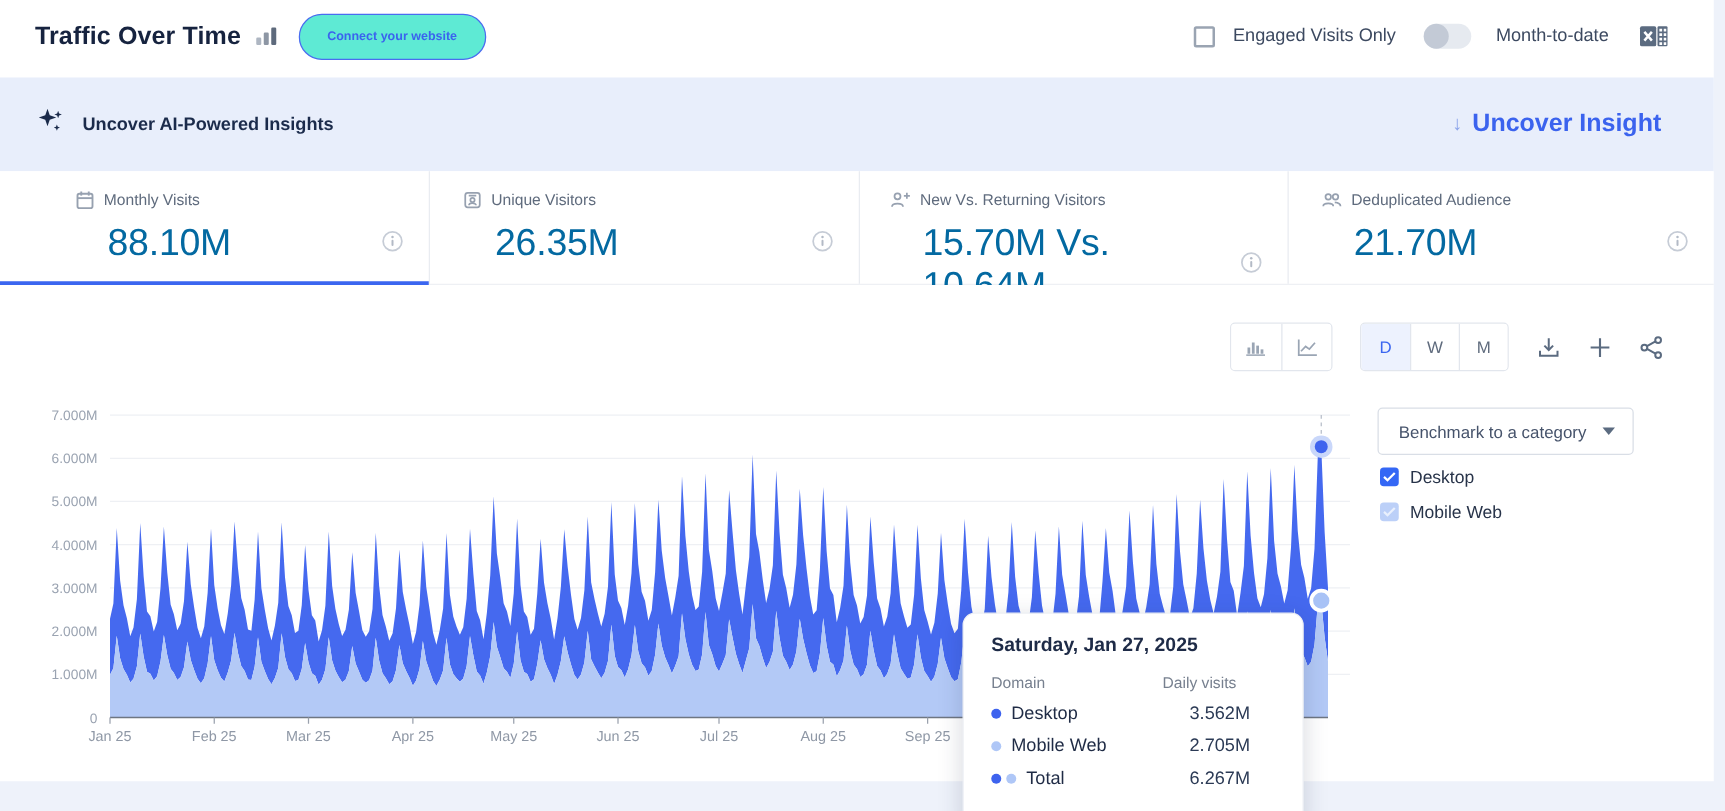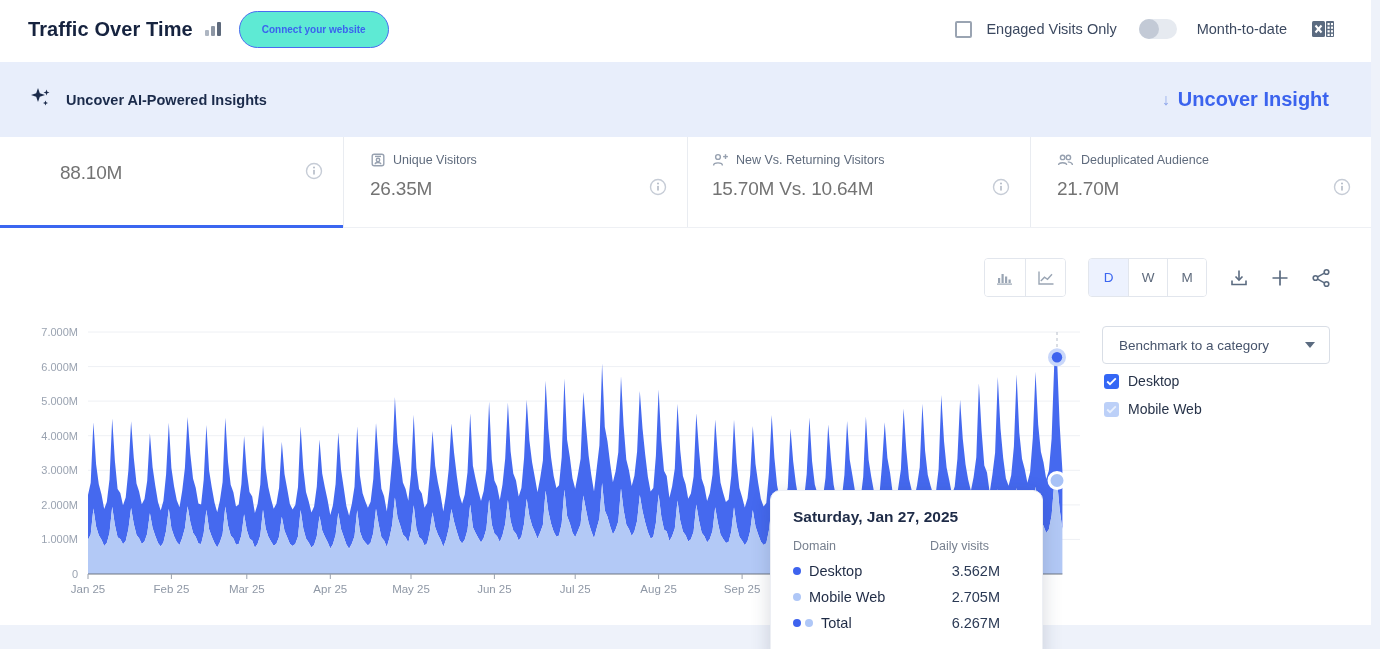--- a/index.html
+++ b/index.html
@@ -32,39 +32,39 @@
   .metrics { position:absolute; left:0; top:137px; width:1371px; height:91px; display:flex; background:#fff; border-bottom:1px solid #eef0f4; }
   .card { position:relative; height:100%; border-right:1px solid #e9ecf1; padding-top:15px; }
   .card:last-child { border-right:none; }
   .c1 { width:344px; padding-left:60px; }
   .c2 { width:344px; padding-left:26px; }
   .c3 { width:343px; padding-left:24px; }
   .c4 { width:340px; padding-left:26px; }
   .card-label { display:flex; align-items:center; gap:7px; font-size:12.5px; font-weight:500; color:#5f6b7d; }
   .card-label svg { flex:none; }
   .card-value-row { display:flex; align-items:center; margin-top:10px; padding-right:20px; }
-  .card-value { font-size:19px; color:#737373; letter-spacing:-0.2px; }
+  .card-value { font-size:30px; color:#0369a1; letter-spacing:-0.2px;margin-left:26px; }
   .info-icon { margin-left:auto; flex:none; cursor:pointer; }
   .active-bar { position:absolute; left:0; bottom:-1px; width:100%; height:3px; background:#3b66f0; }
 
   
   .chart-card { position:absolute; left:0; top:228px; width:1371px; height:397px; background:#fff; }
   .chart-controls { position:absolute; top:30px; right:40px; display:flex; align-items:center; gap:22px; }
   .icon-group { display:flex; border:1px solid #e2e6ed; border-radius:4px; overflow:hidden; }
   .icon-cell { width:40px; height:37px; display:flex; align-items:center; justify-content:center; background:#fff; cursor:pointer; }
   .icon-cell + .icon-cell { border-left:1px solid #e2e6ed; }
   .gran-group { display:flex; border:1px solid #e2e6ed; border-radius:4px; overflow:hidden; }
   .gran-cell { width:39px; height:37px; display:flex; align-items:center; justify-content:center; font-size:13.5px; font-weight:500; color:#5f6b7d; background:#fff; cursor:pointer; }
   .gran-cell + .gran-cell { border-left:1px solid #e2e6ed; }
   .gran-cell.active { background:#edf2fe; color:#3b66f0; }
   .tool-icon { cursor:pointer; display:flex; align-items:center; }
 
   .chart-svg-wrap { position:absolute; left:20px; top:97px; width:1060px; height:280px; }
 
-  .benchmark-select { position:absolute; left:1102px; top:98px; width:228px; height:38px; border:1px solid #d9dee6; border-radius:4px; background:#fff; display:flex; align-items:center; padding:0 14px 0 16px; cursor:pointer; }
+  .benchmark-select { position:absolute; left:1102px; top:98px; width:205px; height:38px; border:1px solid #d9dee6; border-radius:4px; background:#fff; display:flex; align-items:center; padding:0 14px 0 16px; cursor:pointer; }
   .benchmark-label { font-size:13.5px; color:#46536b; }
   .caret-down { margin-left:auto; width:0; height:0; border-left:5px solid transparent; border-right:5px solid transparent; border-top:6px solid #5b6b80; }
   .legend-row { position:absolute; left:1104px; display:flex; align-items:center; gap:9px; cursor:pointer; }
   .lg1 { top:145px; } .lg2 { top:173px; }
   .legend-box { width:15px; height:15px; border-radius:3px; display:flex; align-items:center; justify-content:center; }
   .legend-label { font-size:14px; color:#273349; }
 
   
   .tooltip { position:absolute; left:770px; top:490px; width:273px; height:175px; background:#fff; border:1px solid #edeff4; border-radius:10px; box-shadow:0 5px 20px rgba(25,39,70,.18); padding:17px 22px 16px 22px; z-index:20; }
   .tt-title { font-size:15.5px; font-weight:700; color:#1e2b47; }
@@ -129,20 +129,29 @@
     </span>
     <span class="banner-text">Uncover AI-Powered Insights</span>
     <span class="banner-right">
       <span class="dl-arrow">↓</span>
       <span class="uncover-link">Uncover Insight</span>
     </span>
   </div>
 
   <div class="metrics">
     <div class="card c1">
+      <div class="card-label">
+        <svg width="16" height="16" viewBox="0 0 16 16" fill="none" stroke="#97a1b0" stroke-width="1.5">
+            <rect x="2" y="3" width="12" height="11.5" rx="1.5"></rect>
+            <line x1="5" y1="1.2" x2="5" y2="4.5"></line>
+            <line x1="11" y1="1.2" x2="11" y2="4.5"></line>
+            <line x1="2" y1="6.5" x2="14" y2="6.5"></line>
+          </svg>
+        <span>Monthly Visits</span>
+      </div>
       <div class="card-value-row">
         <span class="card-value">88.10M</span>
         <span class="info-icon"><svg width="18" height="18" viewBox="0 0 18 18" fill="none">
               <circle cx="9" cy="9" r="7.5" stroke="#c6ccd6" stroke-width="1.4"></circle>
               <circle cx="9" cy="5.6" r="1" fill="#b3bac6"></circle>
               <rect x="8.2" y="7.8" width="1.6" height="5" rx="0.8" fill="#b3bac6"></rect>
             </svg></span>
       </div>
       <div class="active-bar"></div>
     </div>

